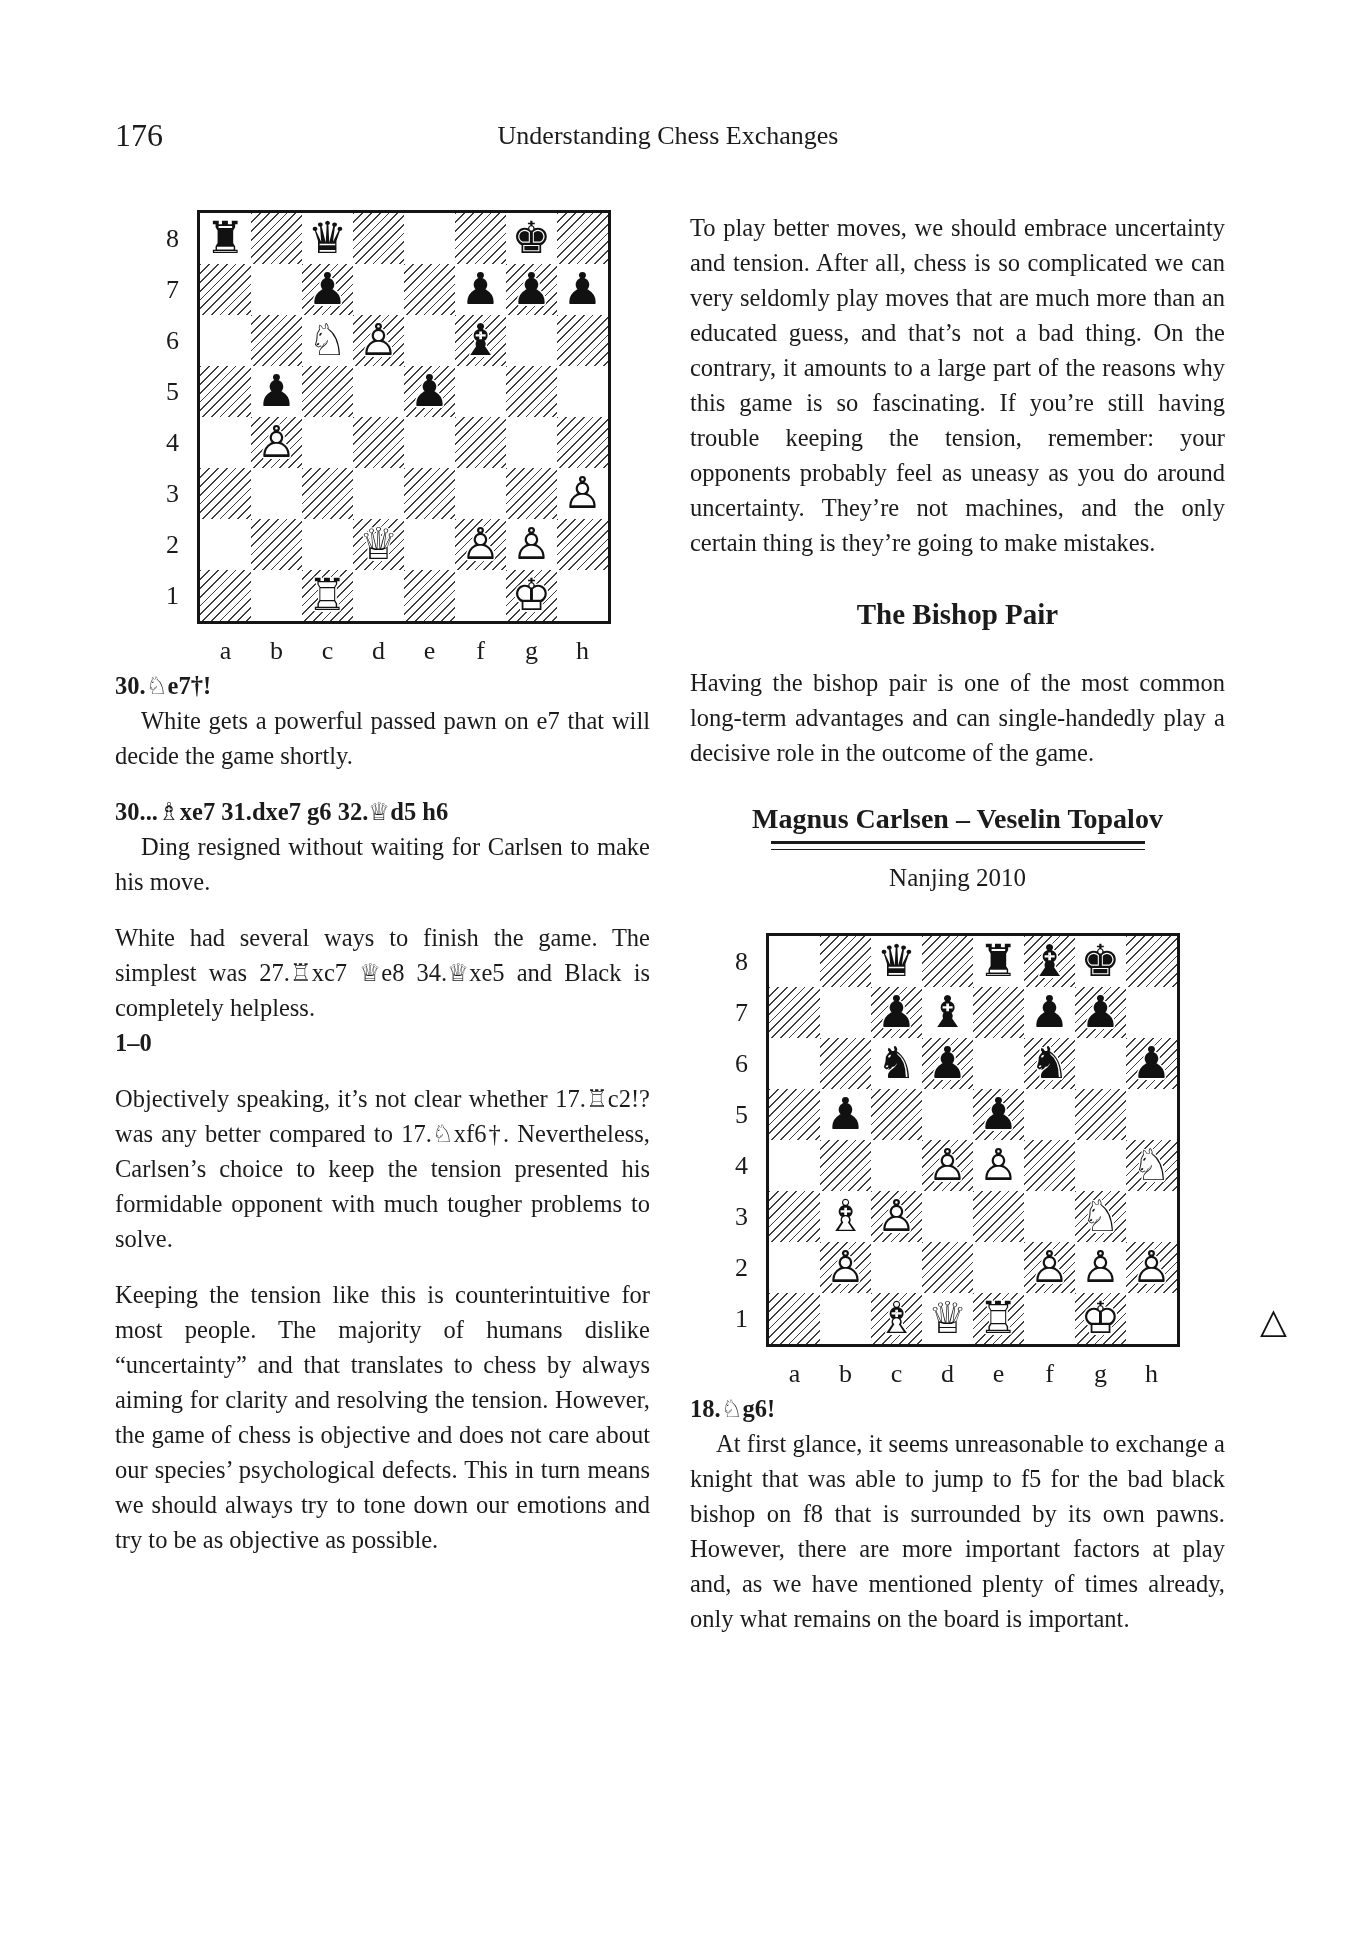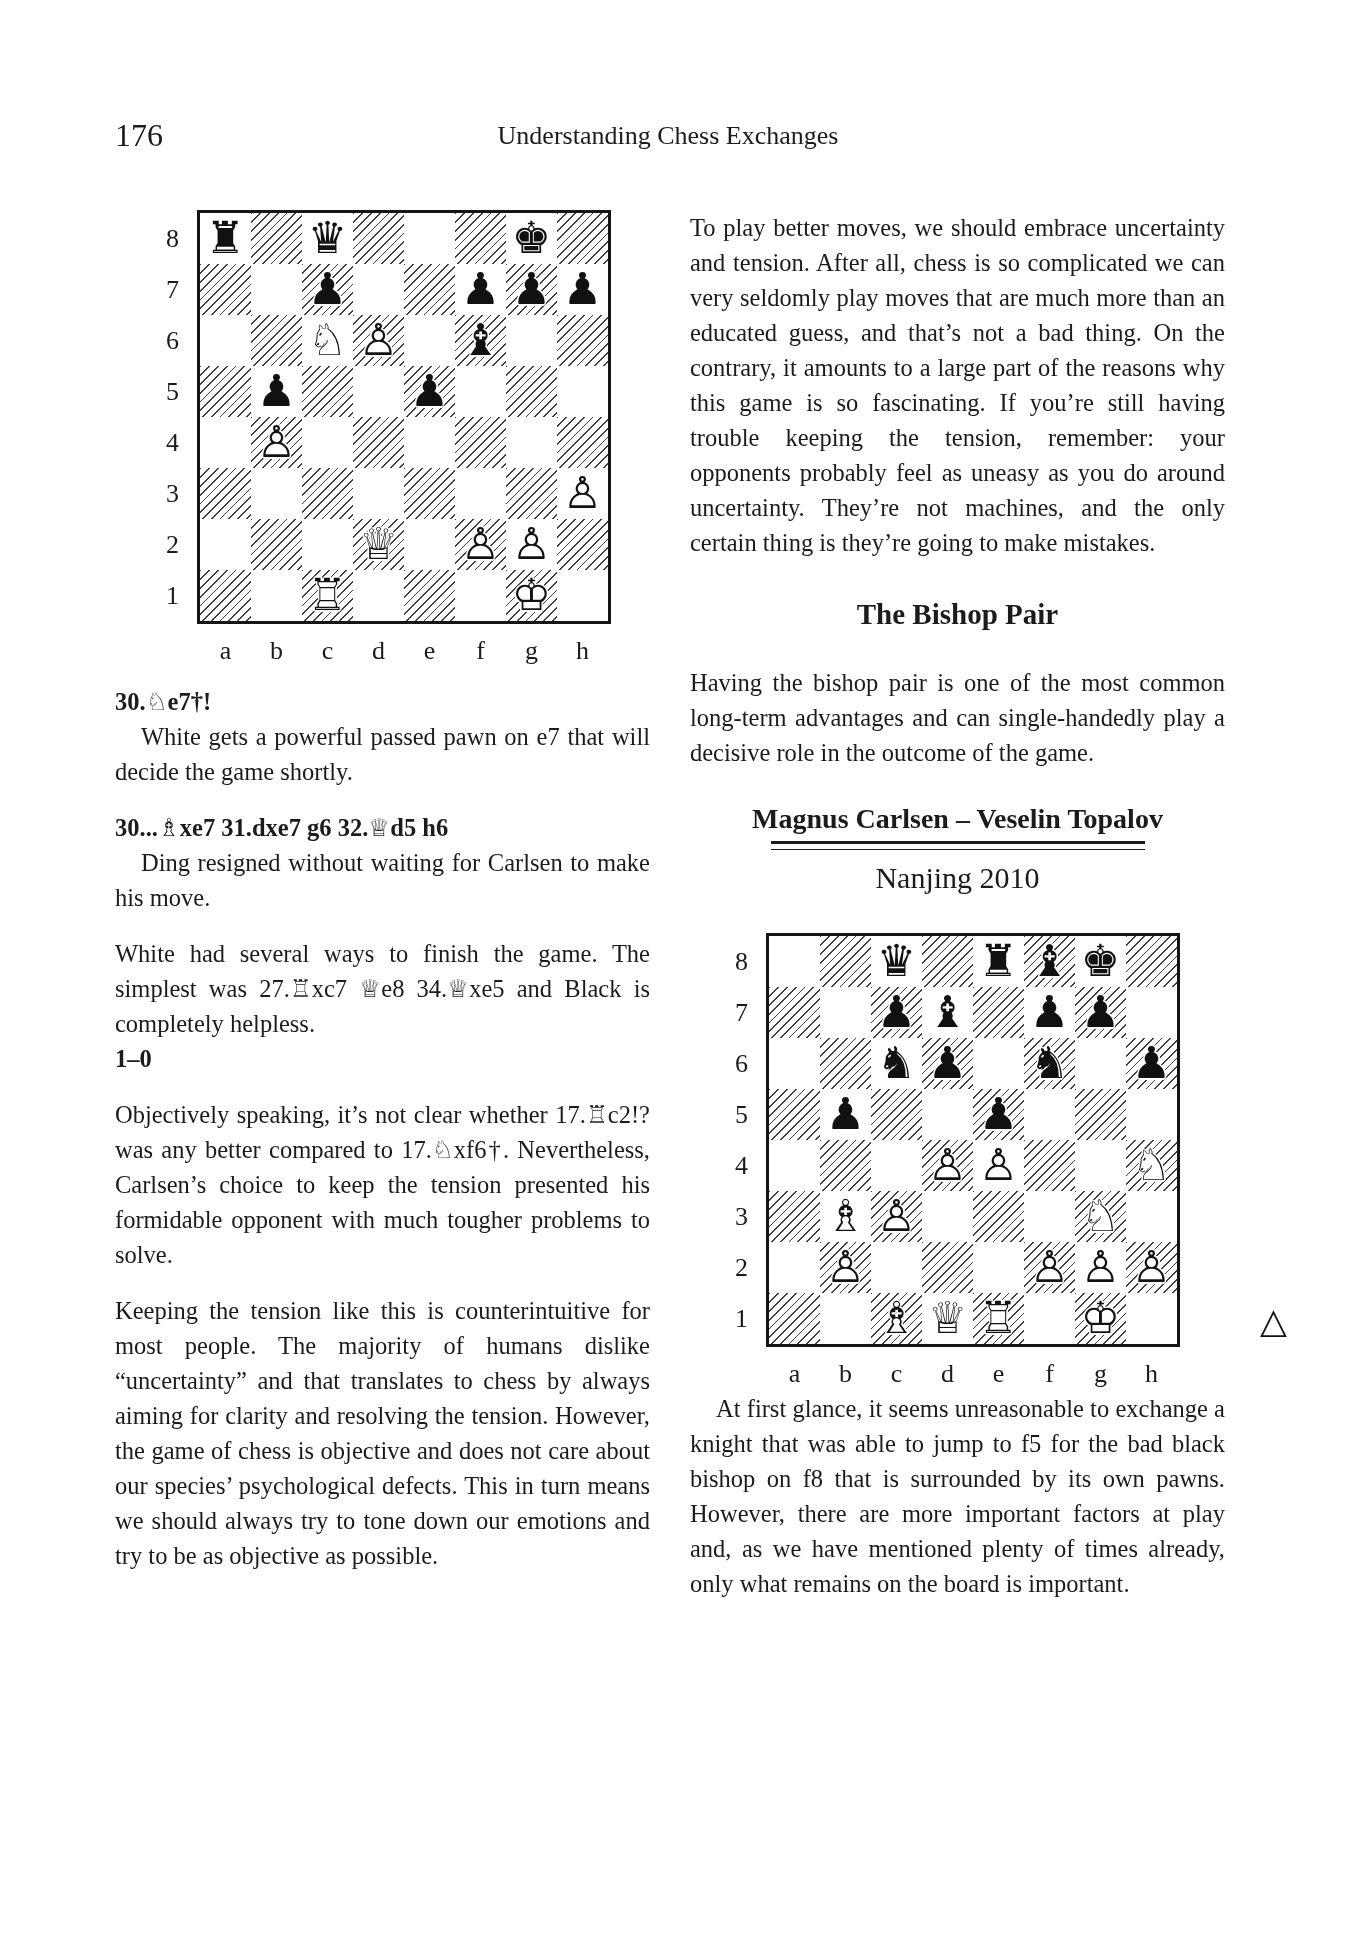--- a/index.html
+++ b/index.html
@@ -25,21 +25,21 @@
   .indent { text-indent:26px; }
   .gap { margin-top:21px; }
   .moveline { font-weight:bold; text-align:left; }
   .result { font-weight:bold; }
 
   .section-heading { font-size:29px; line-height:33px; font-weight:bold; text-align:center; margin:38px 0 34px; }
 
   .game-header { margin-top:32px; text-align:center; }
   .game-players { font-size:28px; line-height:34px; font-weight:bold; }
   .game-rule { width:374px; height:9px; margin:5px auto 10px; border-top:3px solid #1b1b1b; border-bottom:1.5px solid #1b1b1b; }
-  .game-city { font-size:30px; }
+  .game-city { font-size:25px; }
 
   
   .diagram { display:grid; grid-template-columns:44px 414px; grid-template-rows:414px 44px; position:relative; }
   .ranks { display:flex; flex-direction:column; padding-top:3px; }
   .rank-label { height:51px; display:flex; align-items:center; justify-content:flex-end; padding-right:18px; font-size:26px; }
   .board-grid { display:grid; grid-template-columns:repeat(8,51px); grid-template-rows:repeat(8,51px); border:3px solid #151515; background:#fff; }
   .files { grid-column:2; display:flex; padding-left:3px; }
   .file-label { width:51px; padding-top:9px; text-align:center; font-size:26px; display:flex; justify-content:center; align-items:flex-start; }
   .square { display:flex; align-items:center; justify-content:center; }
   .square.dark {
@@ -50,21 +50,21 @@
   .piece .pfill { position:absolute; color:#ffffff;
            text-shadow:-1.5px 0 #fff,1.5px 0 #fff,0 -1.5px #fff,0 1.5px #fff,-1px -1px #fff,1px 1px #fff,-1px 1px #fff,1px -1px #fff; }
   .piece .pline { position:relative; color:#111111; }
   .piece.black { color:#111111;
            text-shadow:-1.5px 0 #fff,1.5px 0 #fff,0 -1.5px #fff,0 1.5px #fff,-1px -1px #fff,1px 1px #fff,-1px 1px #fff,1px -1px #fff; }
   .to-move { position:absolute; right:-62px; bottom:52px; font-size:35px; color:#111;
            font-family:"DejaVu Sans",sans-serif; }
 
   #diagram1 { margin-left:38px; }
   #diagram2 { margin-left:32px; margin-top:38px; }
-  .after-diagram { margin-top:16px; }
+  .after-diagram { }
 </style>
 </head>
 <body>
 
 <div class="page">
 
   <div class="header">
     <span class="page-number">176</span>
     <span class="page-title">Understanding Chess Exchanges</span>
   </div>
@@ -436,17 +436,18 @@
             <div class="file-label">c</div>
             <div class="file-label">d</div>
             <div class="file-label">e</div>
             <div class="file-label">f</div>
             <div class="file-label">g</div>
             <div class="file-label">h</div>
           </div>
         <span class="to-move">△</span>
       </div>
 
+      <p class="moveline after-diagram">18.♘g6!</p>
       <p class="indent">At first glance, it seems unreasonable to exchange a knight that was able to jump to f5 for the bad black bishop on f8 that is surrounded by its own pawns. However, there are more important factors at play and, as we have mentioned plenty of times already, only what remains on the board is important.</p>
     </div>
 
   </div>
 </div>
 
 </body></html>

